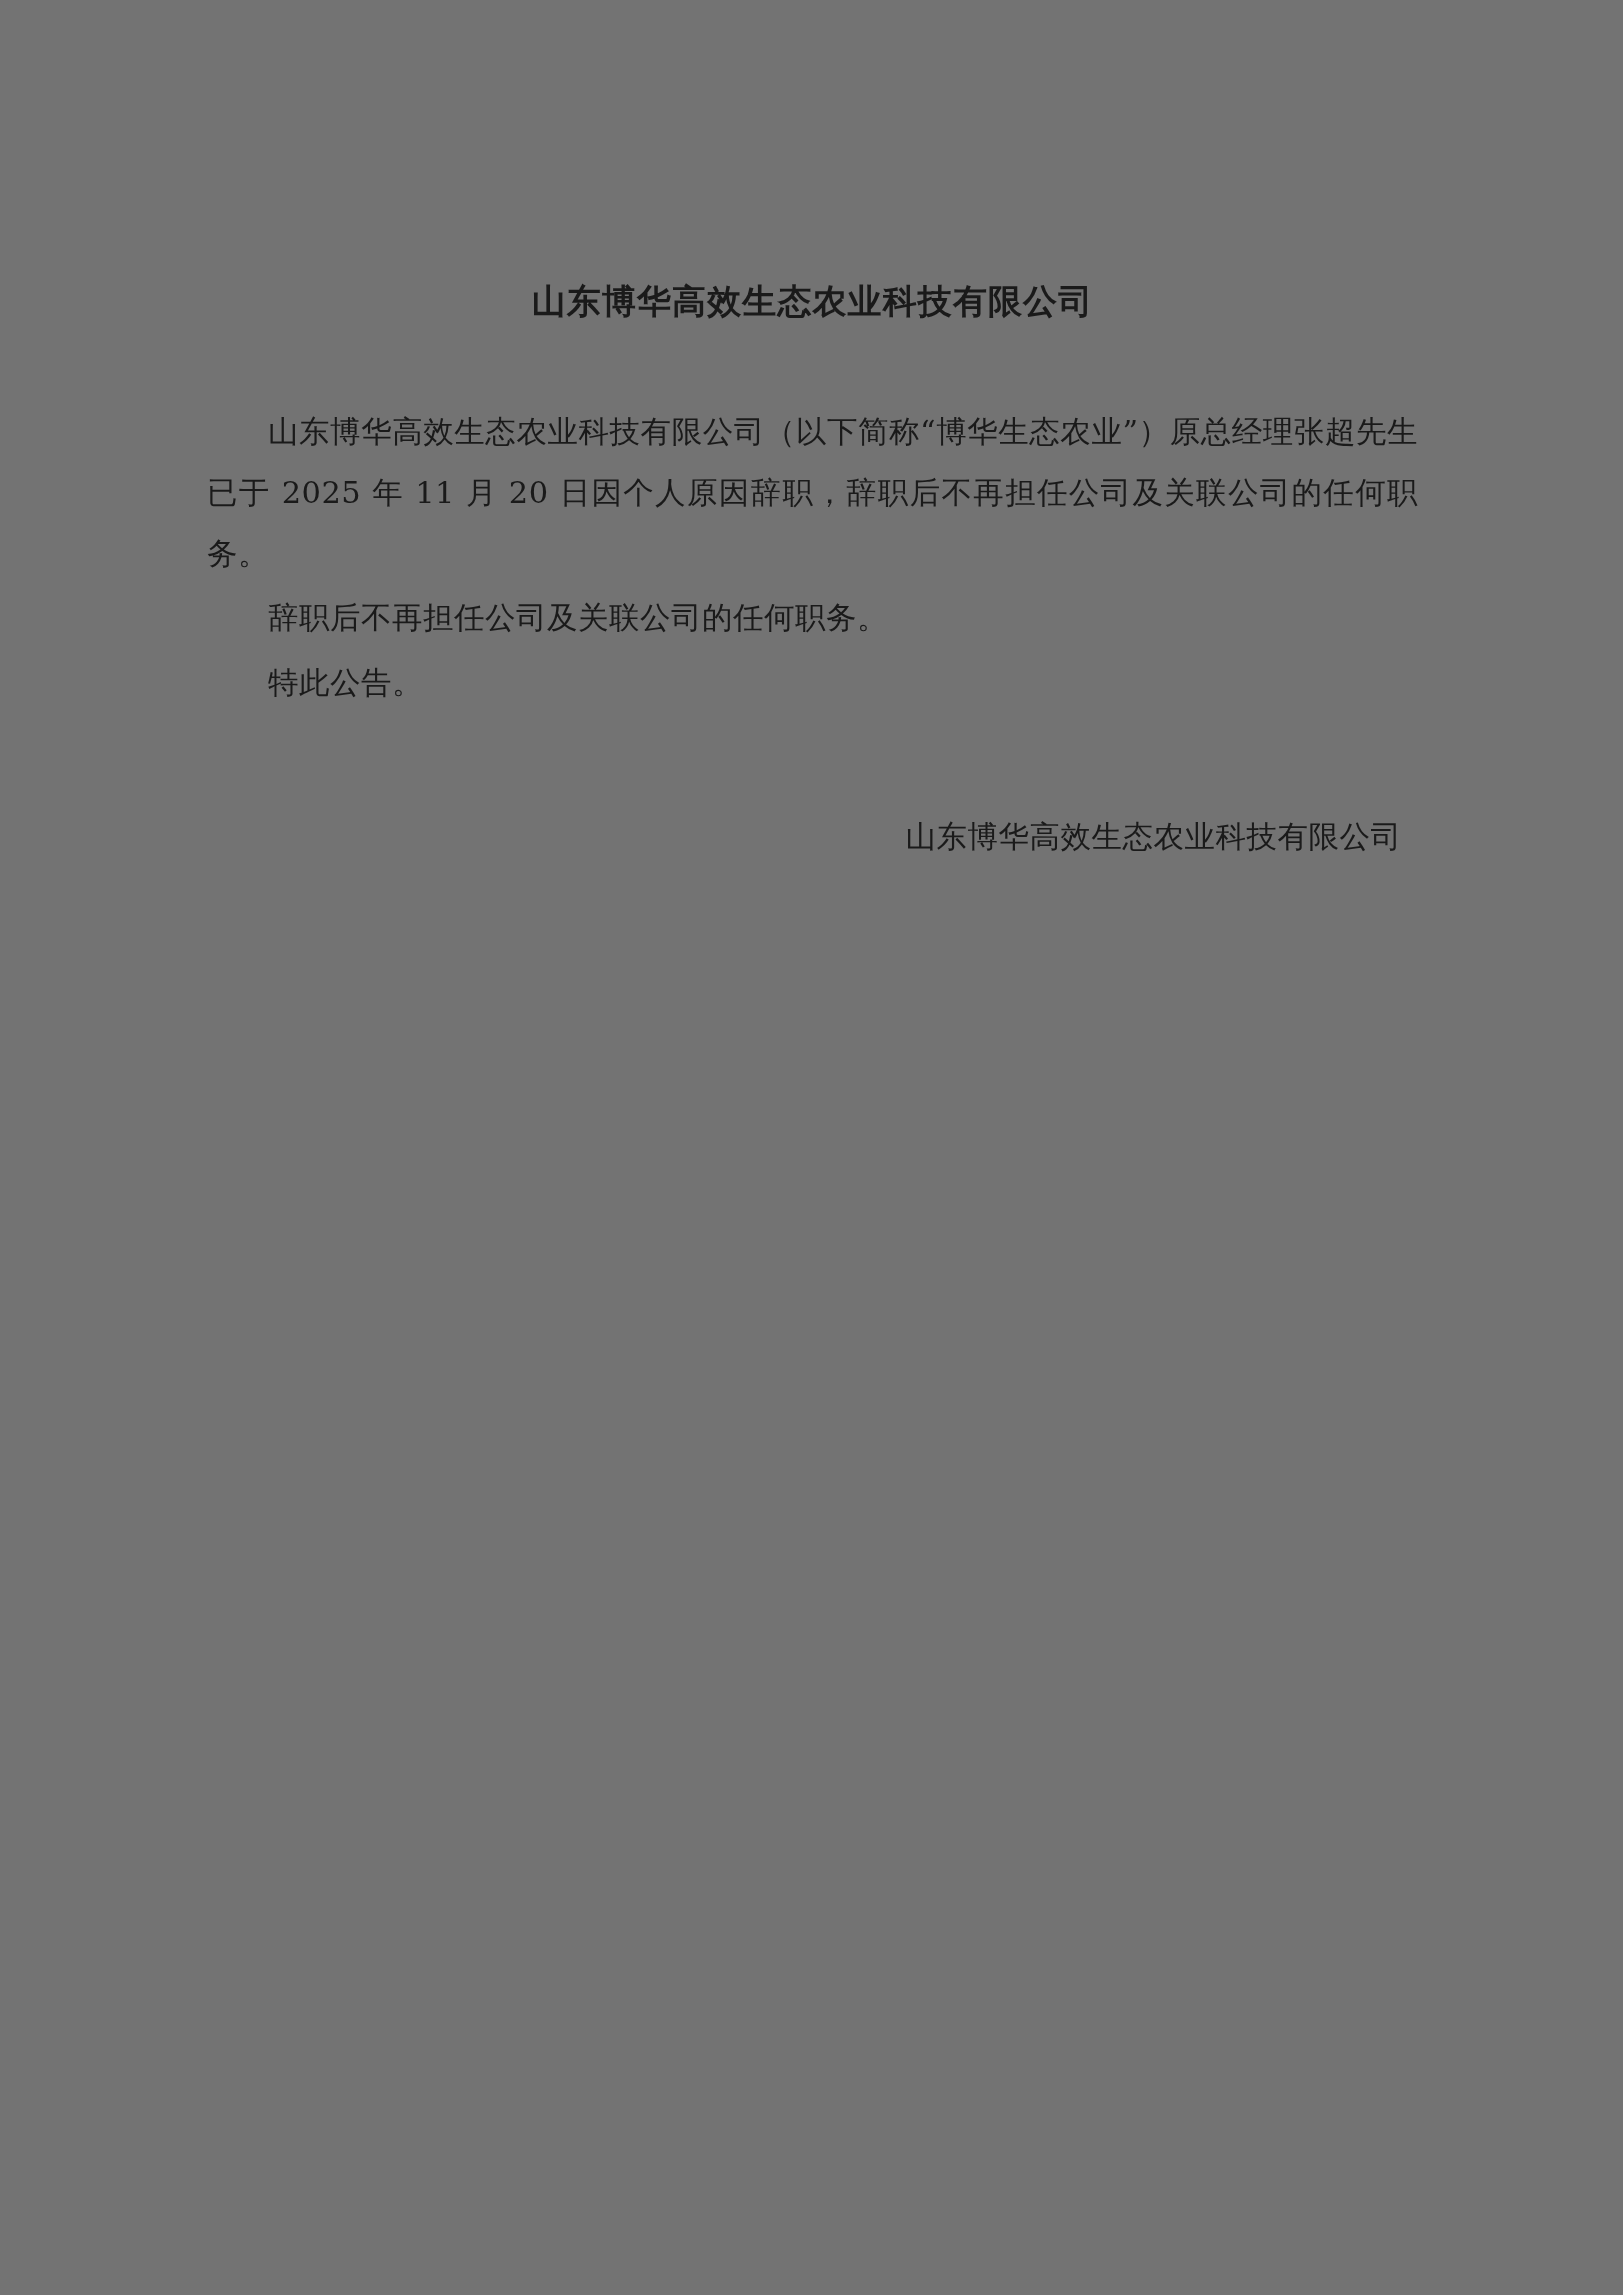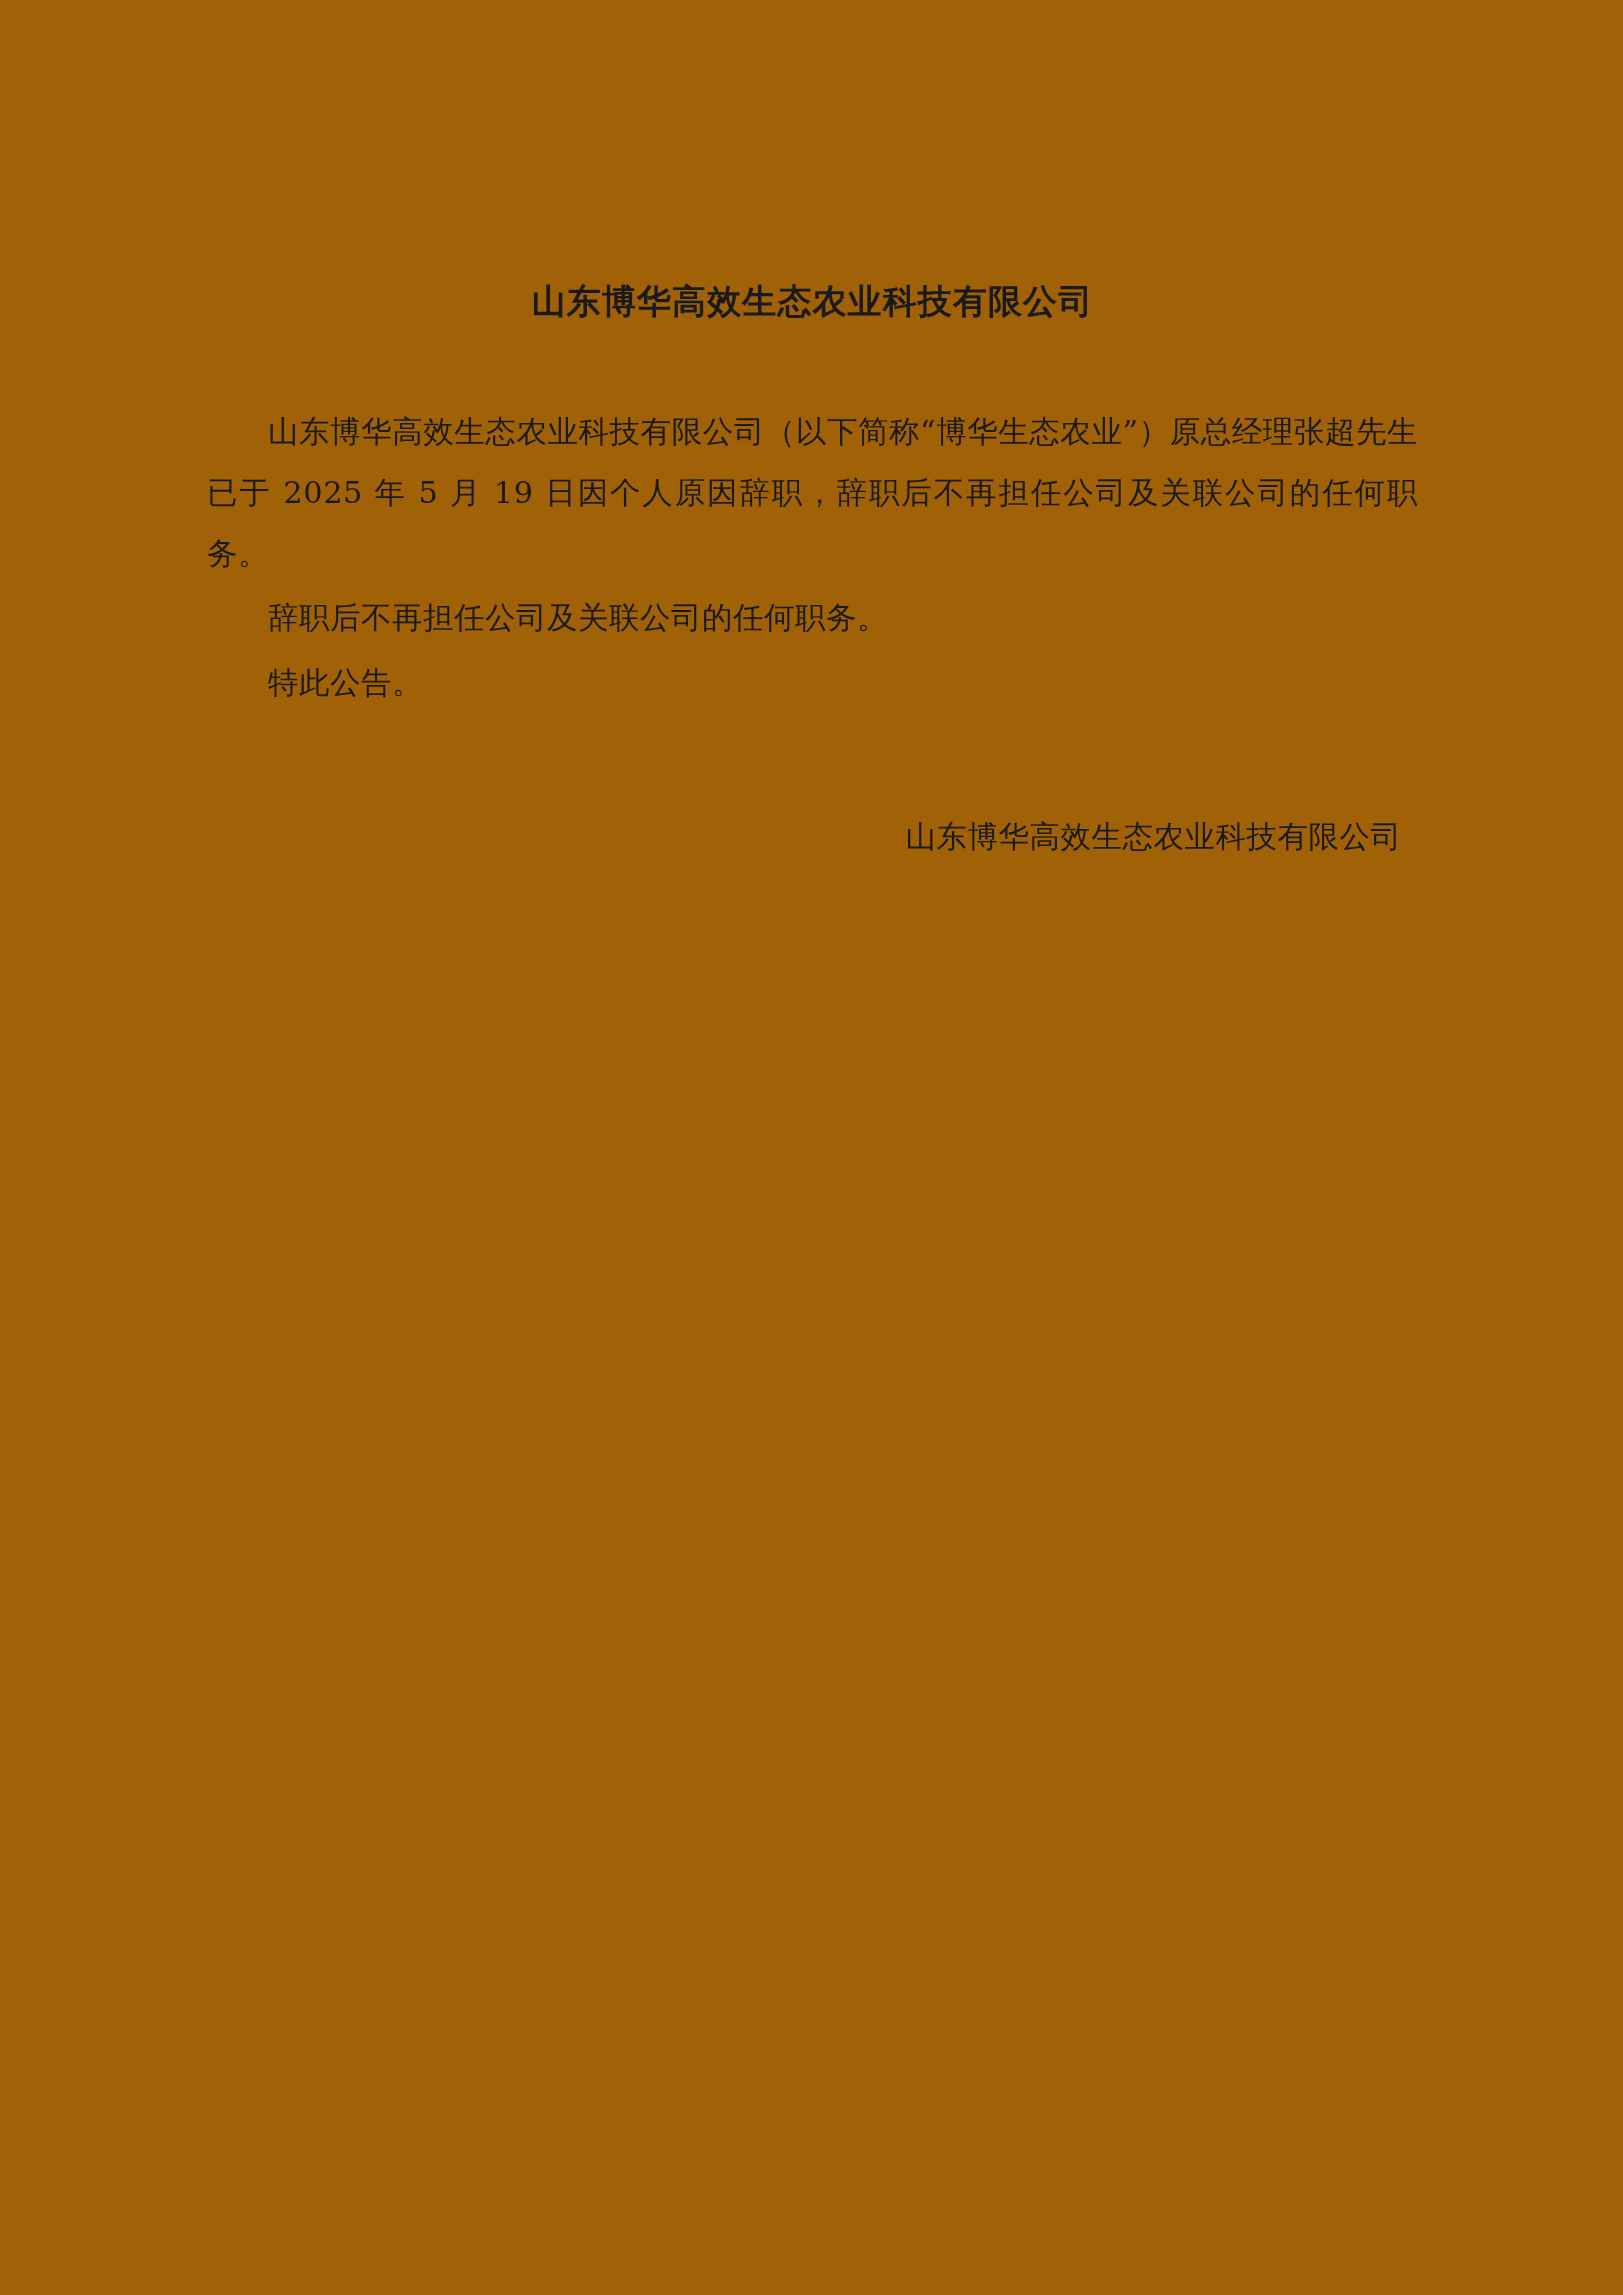--- a/index.html
+++ b/index.html
@@ -13,21 +13,21 @@
     font-family: "DejaVu Serif", "Liberation Serif", serif;
     color: #000000;
     -webkit-font-smoothing: antialiased;
   }
   .page {
     position: relative;
     width: 1623px;
     height: 2295px;
     box-sizing: border-box;
     padding: 0;
-    background: #a16207;
+    background: #737373;
   }
   .content {
     position: absolute;
     left: 207px;
     top: 273px;
     width: 1211px;
   }
   .title-block {
     text-align: center;
     margin-bottom: 0;
@@ -77,21 +77,21 @@
 <body>
 
 <div class="page">
   <div class="content">
 
     <div class="title-block">
       <div class="title-line">山东博华高效生态农业科技有限公司</div>
     </div>
 
     <div class="body-block">
-      <p class="para">山东博华高效生态农业科技有限公司（以下简称“博华生态农业”）原总经理张超先生已于 2025 年 5 月 19 日因个人原因辞职，辞职后不再担任公司及关联公司的任何职务。</p>
+      <p class="para">山东博华高效生态农业科技有限公司（以下简称“博华生态农业”）原总经理张超先生已于 2025 年 11 月 20 日因个人原因辞职，辞职后不再担任公司及关联公司的任何职务。</p>
       <p class="para no-justify">辞职后不再担任公司及关联公司的任何职务。</p>
       <p class="para no-justify">特此公告。</p>
     </div>
 
     <div class="sign-block">
       <div class="sign-line">山东博华高效生态农业科技有限公司</div>
     </div>
 
   </div>
 </div>

